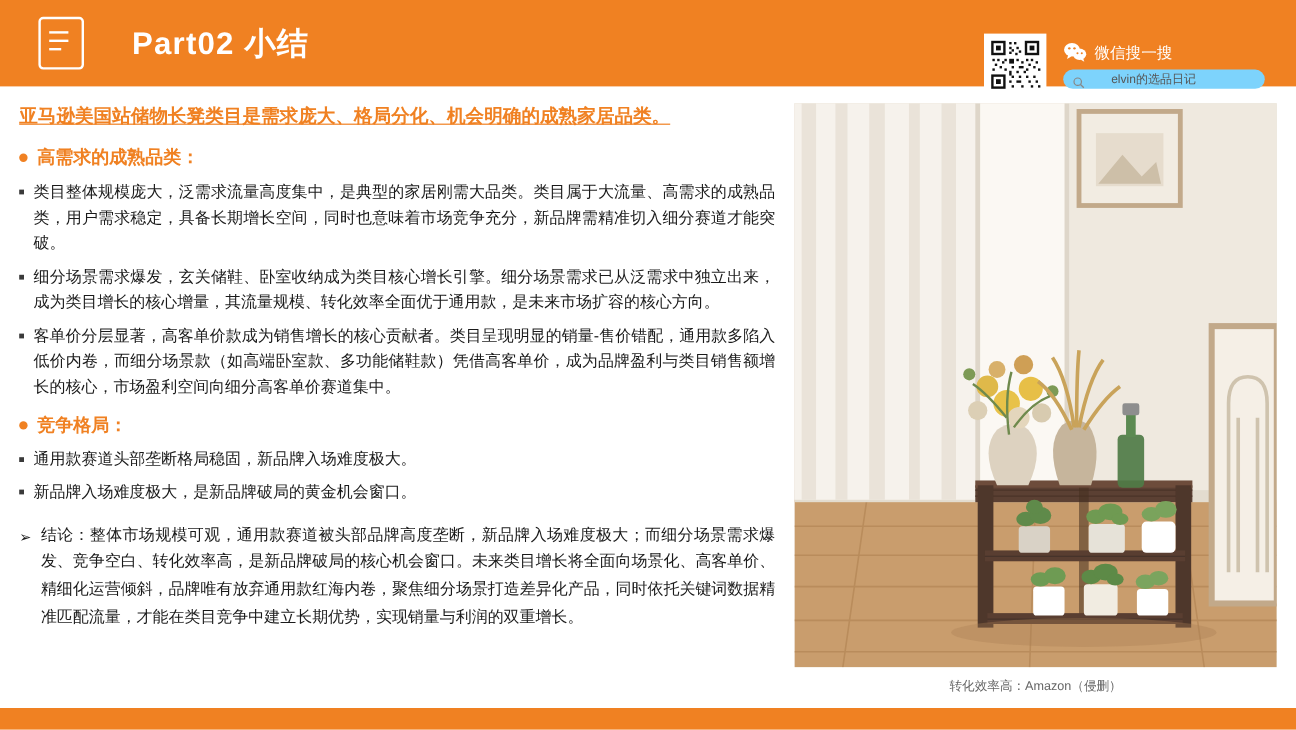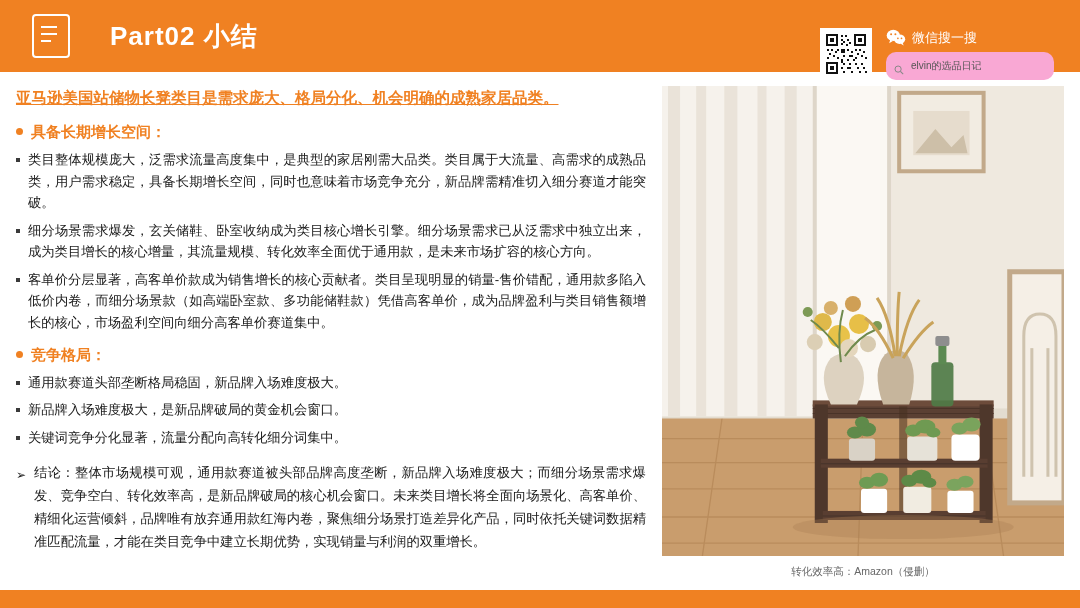--- a/index.html
+++ b/index.html
@@ -94,28 +94,28 @@
     height: 17px;
     position: relative;
   }
   .wechat-label {
     color: #ffffff;
     font-size: 13px;
     white-space: nowrap;
   }
   .search-pill {
     width: 168px;
-    height: 28px;
-    background: #f9a8d4;
+    height: 16px;
+    background: #7dd3fc;
     border-radius: 10px;
     display: flex;
     align-items: center;
     padding: 0 8px;
     box-sizing: border-box;
-    gap: 7px;
+    gap: 22px;
   }
   .search-pill .mag {
     flex: 0 0 auto;
     width: 10px;
     height: 10px;
   }
   .search-pill .txt {
     font-size: 10px;
     color: #555555;
     white-space: nowrap;
@@ -351,21 +351,21 @@
   </div>
 
   <div class="body-wrap">
 
     <div class="left-col">
 
       <p class="lead">亚马逊美国站储物长凳类目是需求庞大、格局分化、机会明确的成熟家居品类。</p>
 
       <div class="section-head">
         <span class="bullet"></span>
-        <span class="label">具备长期增长空间：</span>
+        <span class="label">高需求的成熟品类：</span>
       </div>
       <ul class="points">
         <li>
           <span class="dot"></span>
           <span class="txt">类目整体规模庞大，泛需求流量高度集中，是典型的家居刚需大品类。类目属于大流量、高需求的成熟品类，用户需求稳定，具备长期增长空间，同时也意味着市场竞争充分，新品牌需精准切入细分赛道才能突破。</span>
         </li>
         <li>
           <span class="dot"></span>
           <span class="txt">细分场景需求爆发，玄关储鞋、卧室收纳成为类目核心增长引擎。细分场景需求已从泛需求中独立出来，成为类目增长的核心增量，其流量规模、转化效率全面优于通用款，是未来市场扩容的核心方向。</span>
         </li>
@@ -380,24 +380,20 @@
         <span class="label">竞争格局：</span>
       </div>
       <ul class="points">
         <li>
           <span class="dot"></span>
           <span class="txt">通用款赛道头部垄断格局稳固，新品牌入场难度极大。</span>
         </li>
         <li>
           <span class="dot"></span>
           <span class="txt">新品牌入场难度极大，是新品牌破局的黄金机会窗口。</span>
-        </li>
-        <li>
-          <span class="dot"></span>
-          <span class="txt">关键词竞争分化显著，流量分配向高转化细分词集中。</span>
         </li>
       </ul>
 
       <div class="conclusion">
         <span class="arrow">➢</span>
         <span class="txt">结论：整体市场规模可观，通用款赛道被头部品牌高度垄断，新品牌入场难度极大；而细分场景需求爆发、竞争空白、转化效率高，是新品牌破局的核心机会窗口。未来类目增长将全面向场景化、高客单价、精细化运营倾斜，品牌唯有放弃通用款红海内卷，聚焦细分场景打造差异化产品，同时依托关键词数据精准匹配流量，才能在类目竞争中建立长期优势，实现销量与利润的双重增长。</span>
       </div>
     </div>
 
     <div class="right-col">

